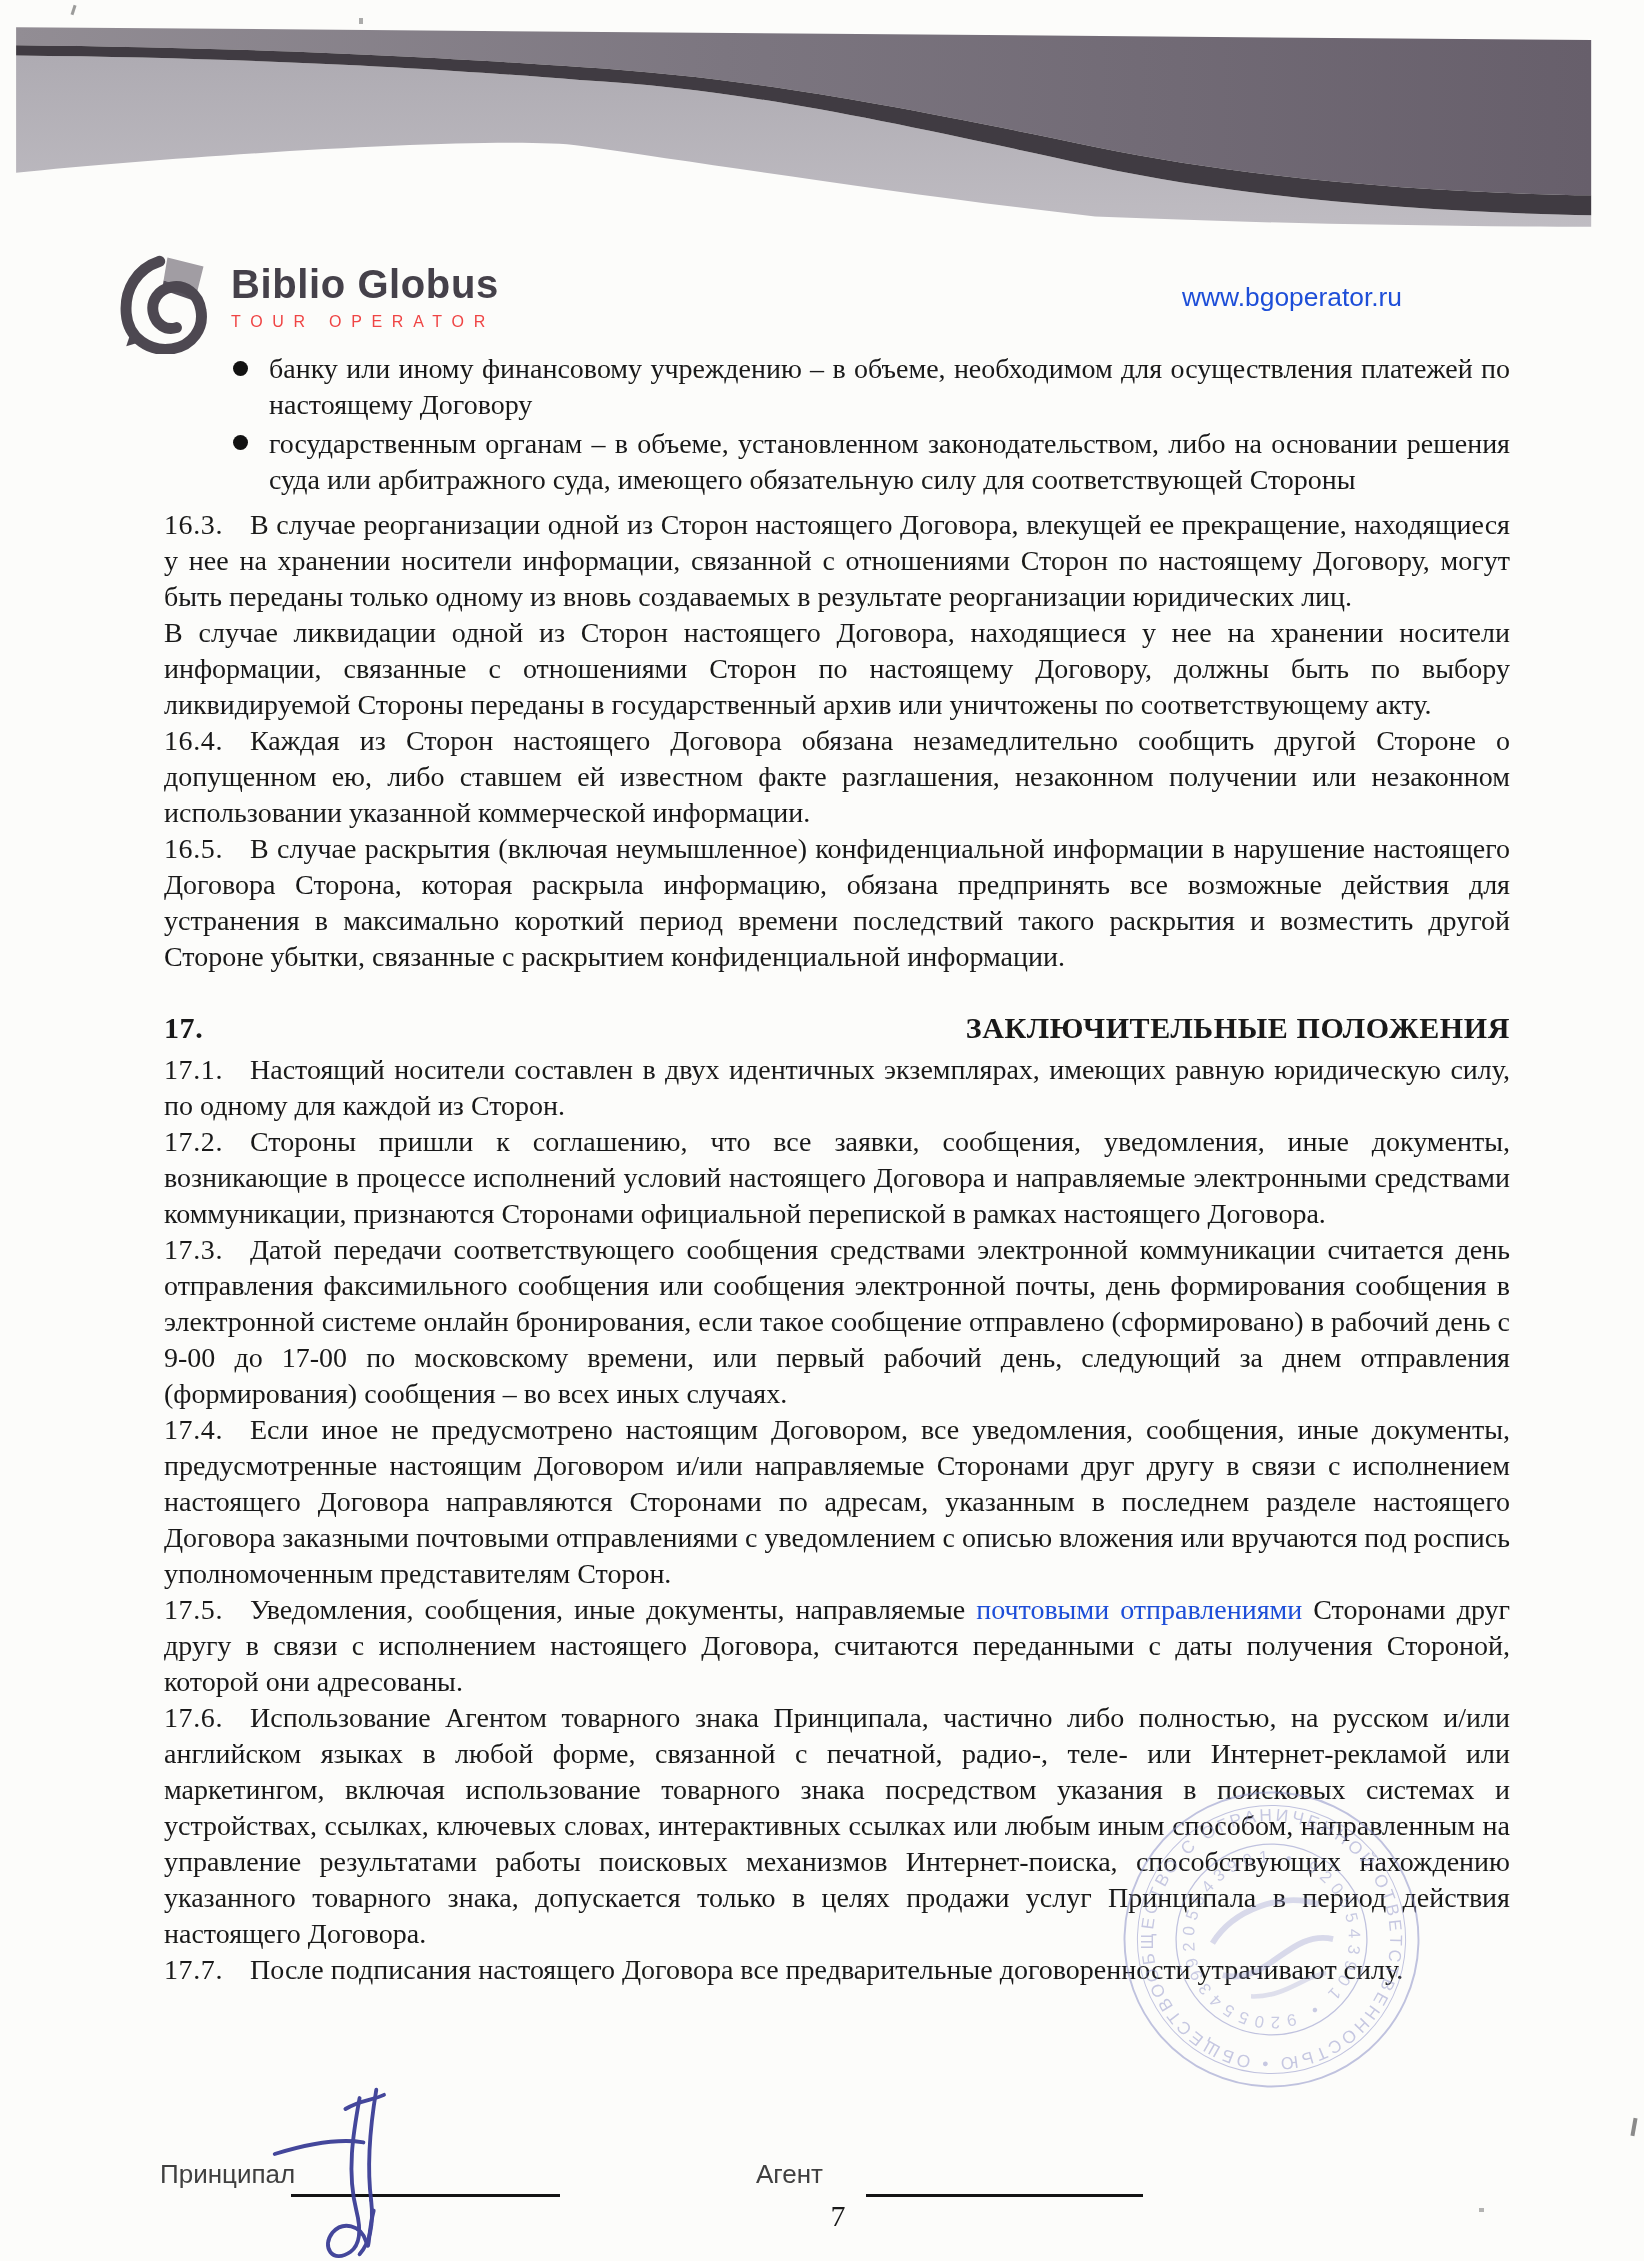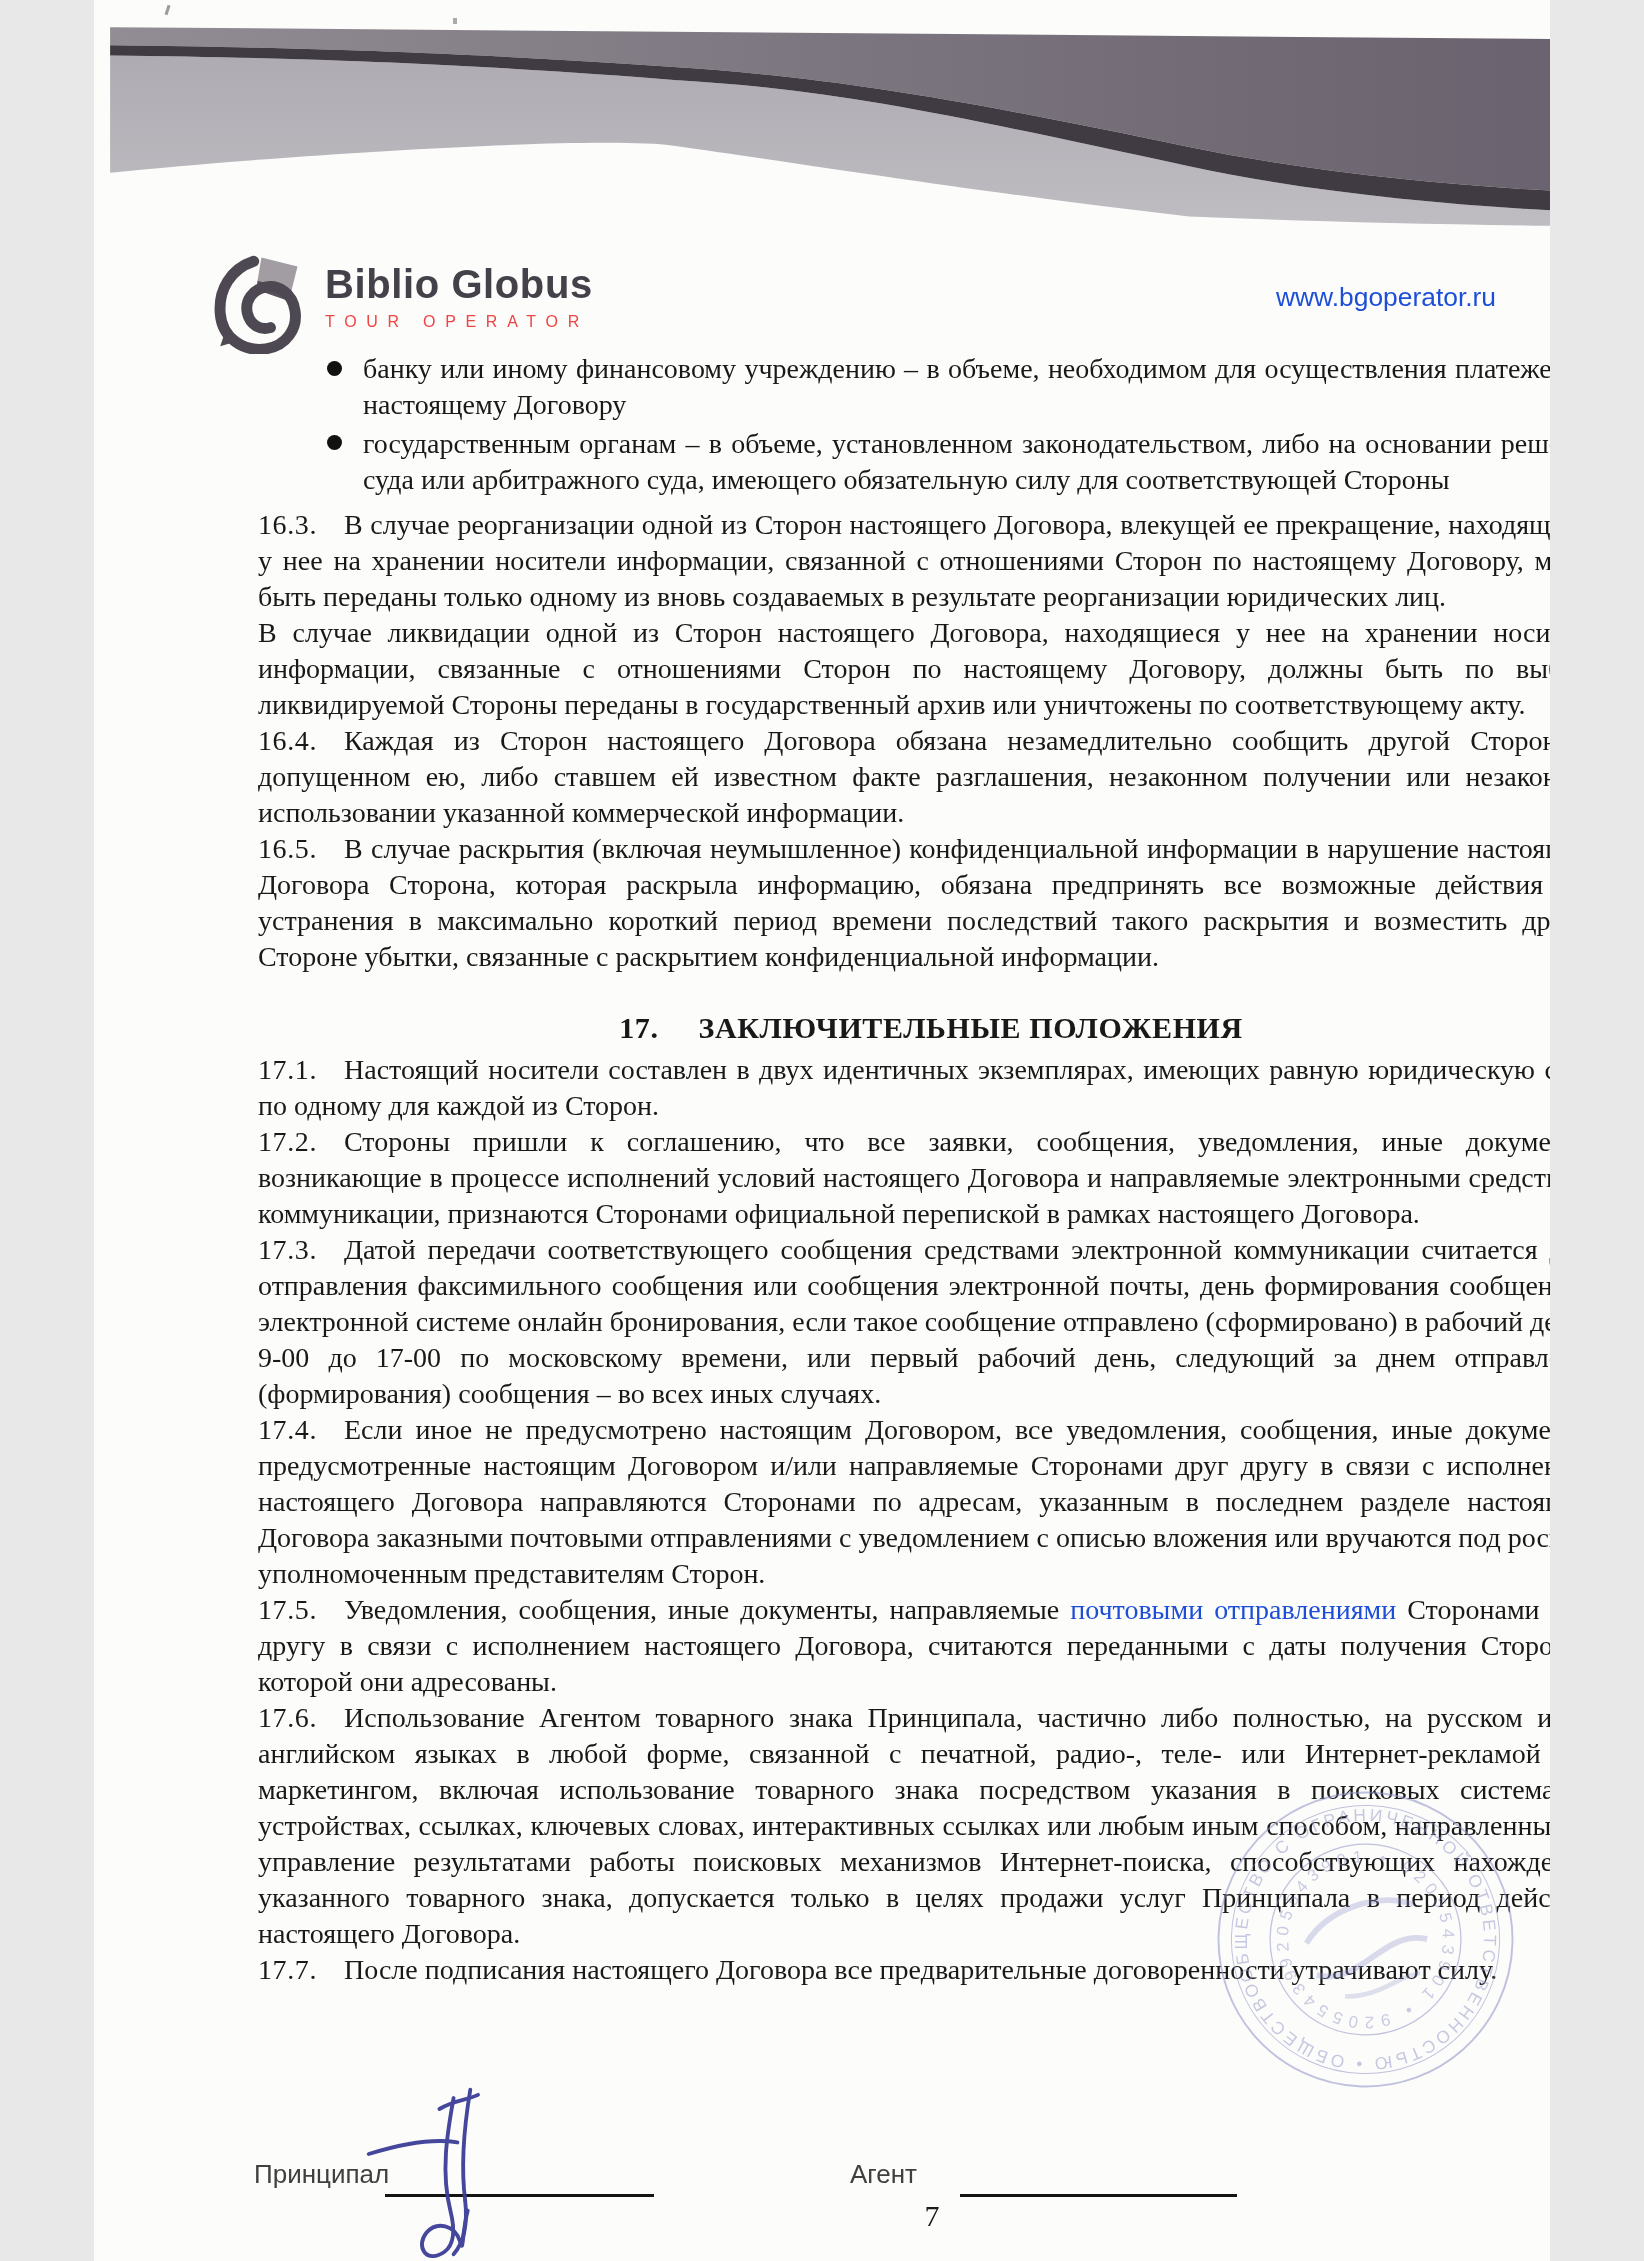--- a/index.html
+++ b/index.html
@@ -1,17 +1,17 @@
 <!DOCTYPE html>
 <html lang="ru" style="font-size:10.3px"><head>
 <meta charset="utf-8">
 <style>
   html,body{margin:0;padding:0;background:#e8e8e8;}
   #page{
-    position:relative;width:1456px;height:2261px;margin:0 auto;
+    position:relative;width:1644px;height:2261px;margin:0 auto;
     background:#fcfcfa;overflow:hidden;
     font-family:"Liberation Serif",serif;color:#191919;
   }
   
   #banner{position:absolute;left:0;top:0;}
   
   #logo-row{position:absolute;left:117px;top:251px;display:flex;align-items:flex-start;}
   #logo-text{margin:13px 0 0 17px;}
   .logo-title{
     font-family:"Liberation Sans",sans-serif;font-weight:700;font-size:40px;
@@ -34,21 +34,21 @@
   ul.bullets li{position:relative;margin-left:68px;padding-left:37px;margin-bottom:2.6px;}
   ul.bullets li::before{
     content:"";position:absolute;left:1.3px;top:9.7px;width:15px;height:15px;
     border-radius:50%;background:#121212;
   }
   p.clause{margin:0;}
   p.clause .num{font-weight:400;margin-right:27px;letter-spacing:0.6px;}
   p.clause .num:empty{display:none;margin:0;}
   .faded{color:#1d4ed8;}
   h2.section-heading{
-    display:flex;justify-content:center;gap:40px;
+    display:flex;justify-content:space-between;gap:40px;
     font-size:30px;font-weight:700;letter-spacing:0.6px;
     margin:35px 0 7.7px 0;line-height:35px;
   }
   
   .footer-label{
     position:absolute;font-family:"Liberation Sans",sans-serif;
     font-size:26px;color:#404040;text-align:right;
   }
   #principal-label{left:160px;top:2159px;}
   #agent-label{left:756px;top:2159px;}

